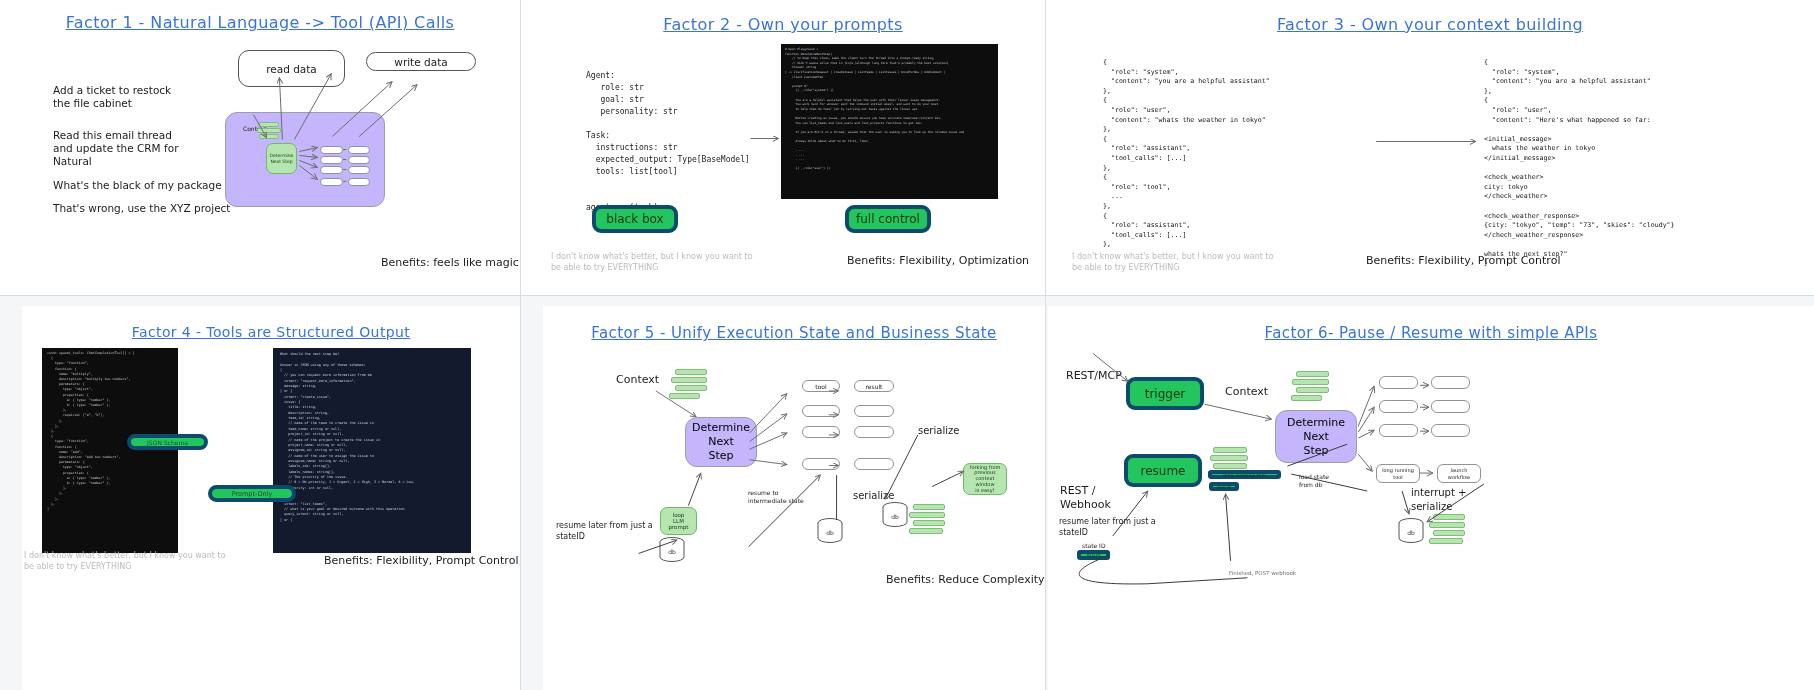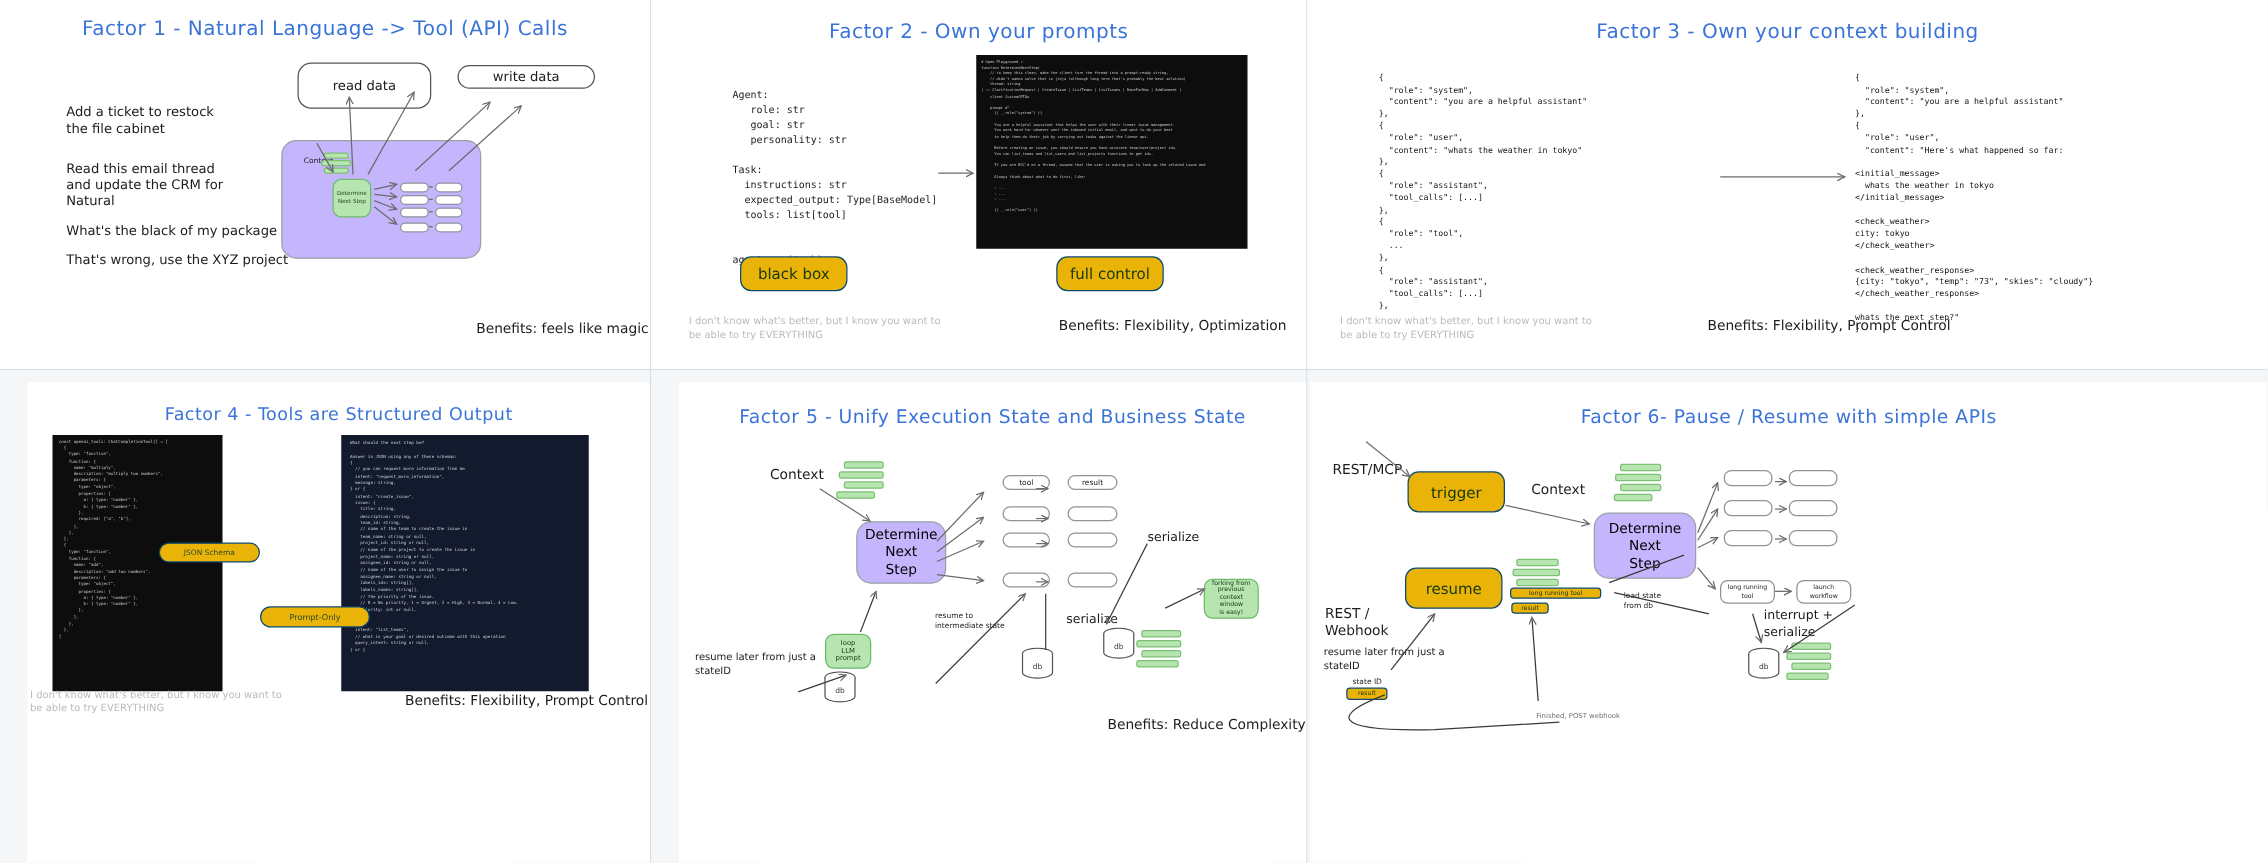--- a/index.html
+++ b/index.html
@@ -32,20 +32,21 @@
   .cell.c3.r2 .canvas { left: 2px; }
 
   .ftitle {
     position: absolute; left: 0; right: 0;
     text-align: center;
     color: #3b74d8;
     font-family: "DejaVu Sans", sans-serif;
     font-size: 16px;
     letter-spacing: .4px;
     white-space: nowrap;
+    text-decoration: underline;
   }
   .hand { font-family: "DejaVu Sans", sans-serif; }
 
   
   .abs { position: absolute; }
 
   .nl-line {
     font-size: 10.5px; color: #1c1c1c; line-height: 13px;
     white-space: pre-line;
   }
@@ -64,21 +65,21 @@
   .greenbox {
     background: #b6e5b0; border: 1px solid #6fb96a; border-radius: 7px;
     display:flex; align-items:center; justify-content:center;
     color:#173a16; font-size: 11px; text-align:center; line-height:1.15;
   }
   .greenbar {
     background: #b6e5b0; border: 1px solid #7cc075; border-radius: 2px;
     height: 5px;
   }
   .greenpill {
-    background:#eab308; border:1px solid #0c4a6e; border-radius:9px;
+    background:#22c55e; border:4px solid #0c4a6e; border-radius:9px;
     display:flex; align-items:center; justify-content:center;
     color:#16370f; font-size:12px;text-align:center;
   }
   .smallbox {
     border:1px solid #8d949b; border-radius:6px; background:#fff;
     display:flex; align-items:center;justify-content:center;
     font-size:5.5px; color:#222;
   }
 
   .benefits {

